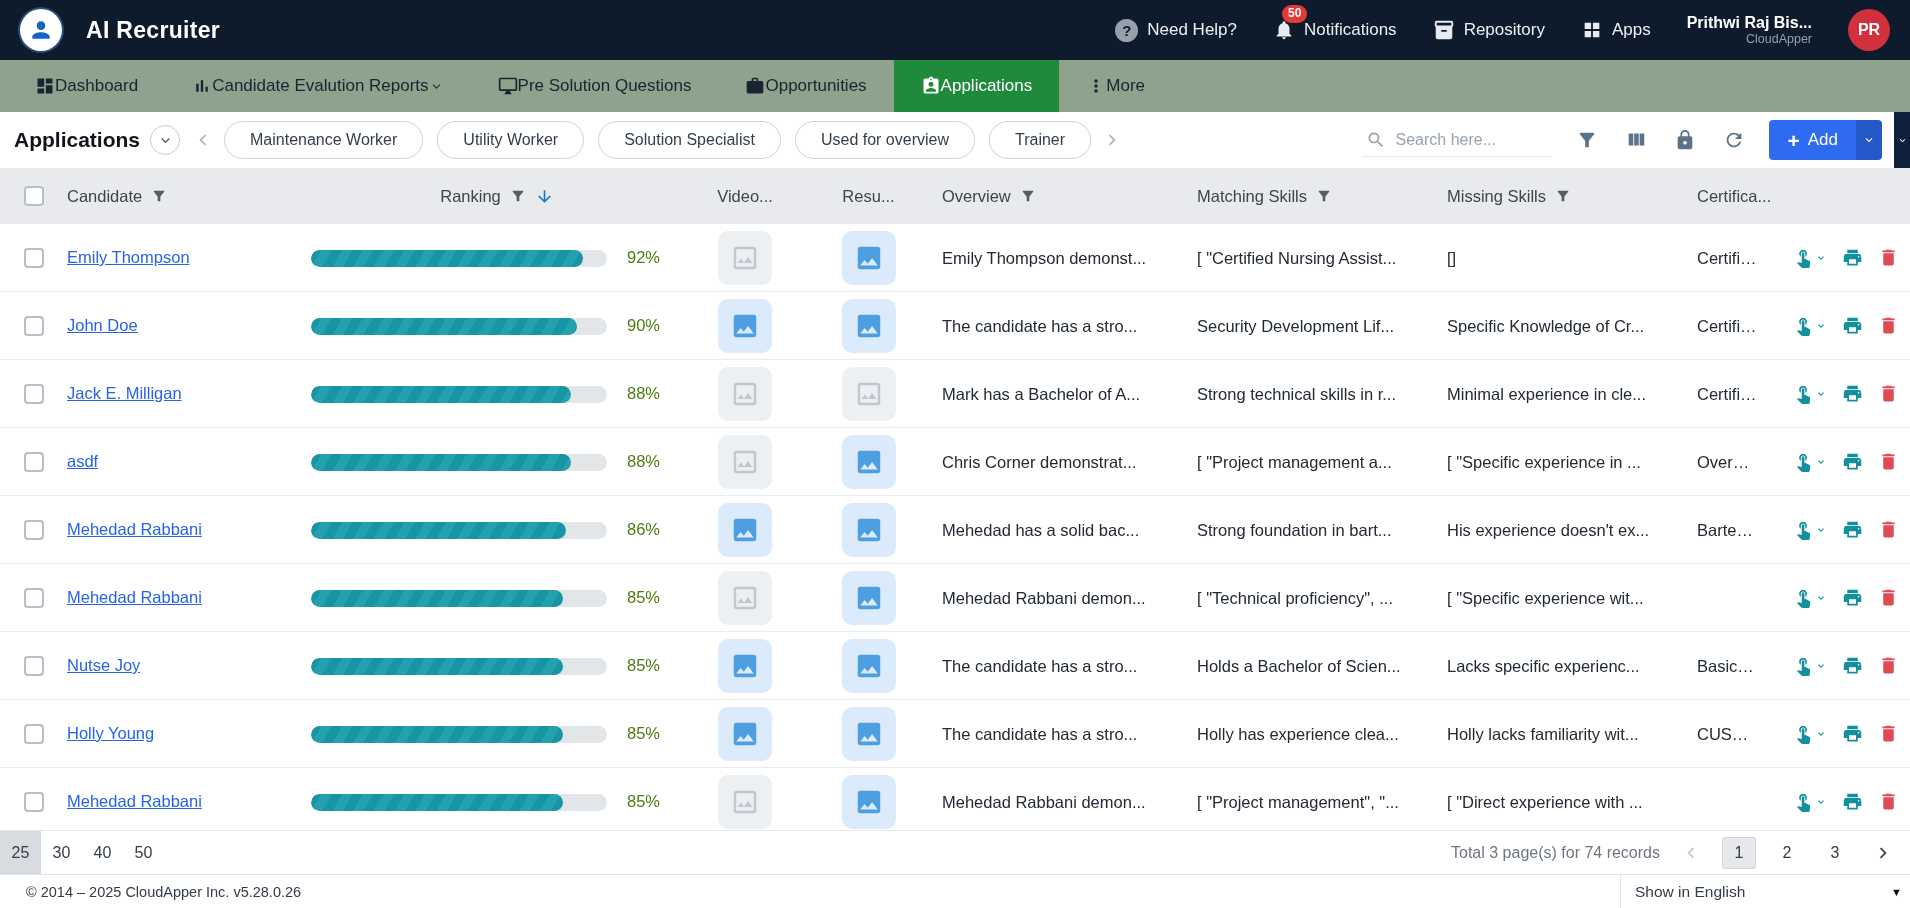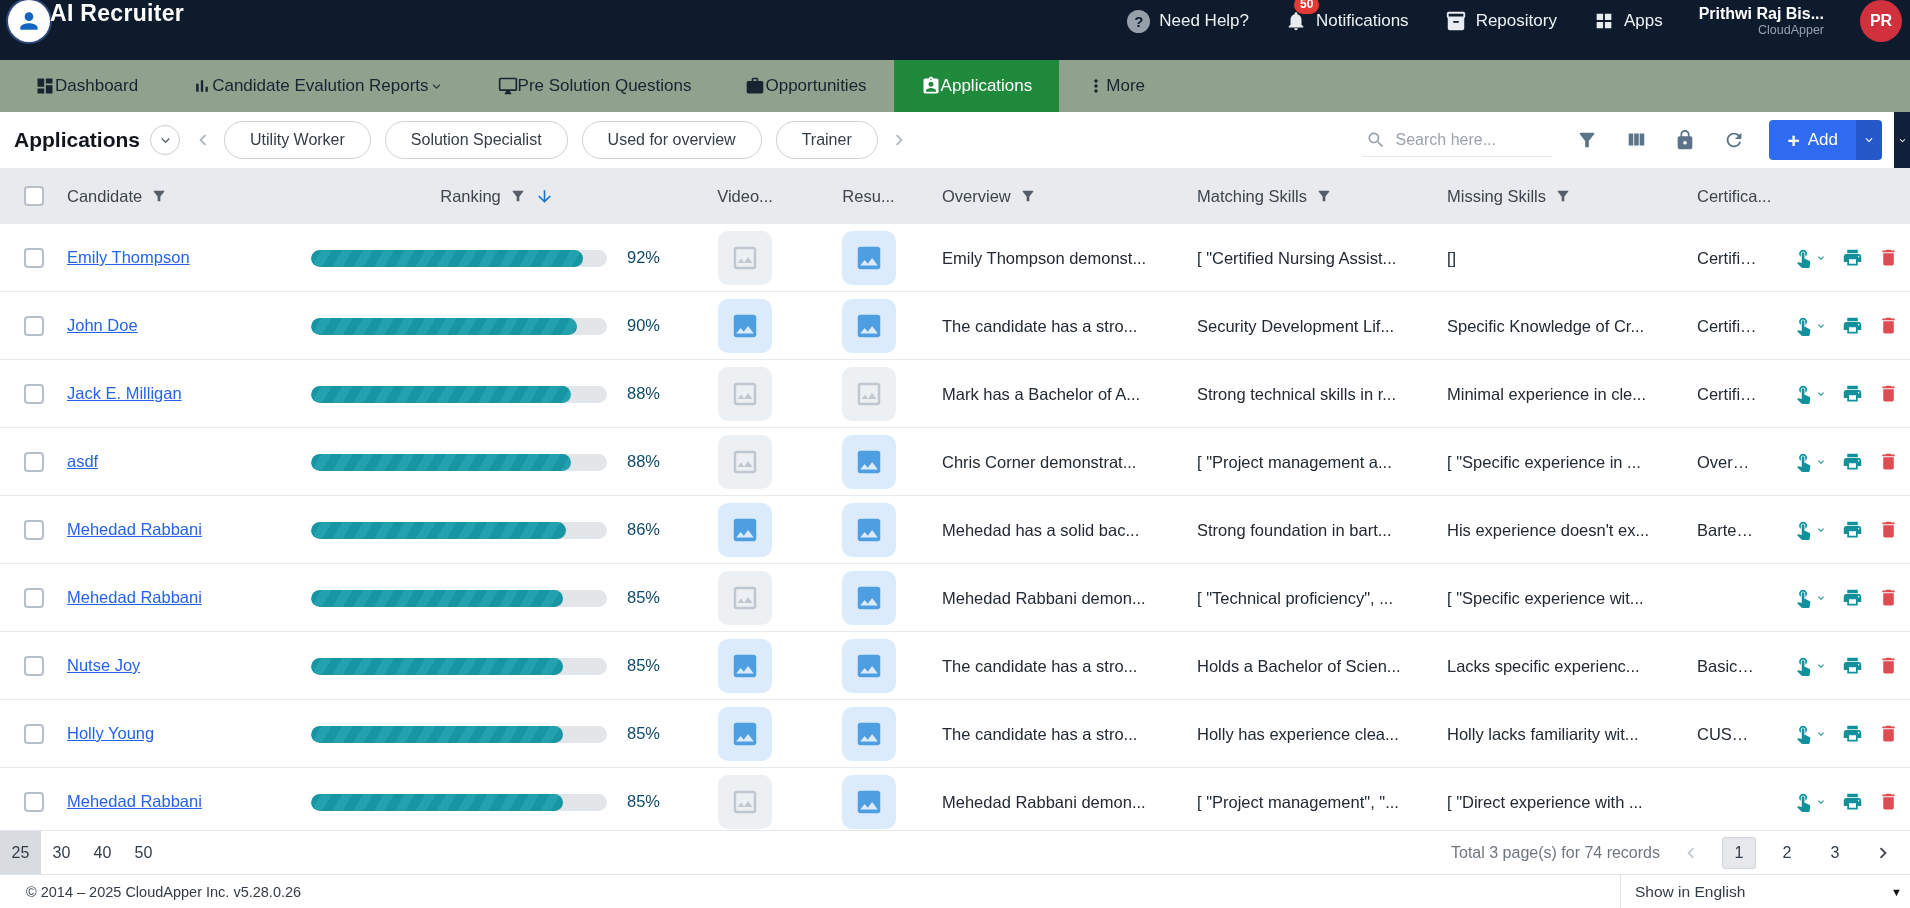--- a/index.html
+++ b/index.html
@@ -1,21 +1,21 @@
 <!DOCTYPE html>
 <html><head>
 <meta charset="utf-8">
 <style>
   *{box-sizing:border-box;margin:0;padding:0}
   html,body{width:1910px;height:908px;overflow:hidden}
   body{font-family:"Liberation Sans",sans-serif;background:#fff;color:#222a33}
   [data-icon] svg{width:100%;height:100%;display:block}
 
   
-  .header{height:60px;background:#0d1b2c;display:flex;align-items:flex-start;padding:0 8px;gap:0}
+  .header{height:60px;background:#0d1b2c;display:flex;align-items:center;padding:0 20px;gap:24px}
   .logo{width:42px;height:42px;border-radius:50%;background:#fff;display:flex;align-items:center;justify-content:center;box-shadow:0 0 0 2px #2c4a78;cursor:pointer}
   .logo-ic{width:26px;height:26px;color:#1565c0}
   .app-title{color:#fff;font-size:23px;font-weight:700;letter-spacing:.3px}
   .header-right{margin-left:auto;display:flex;align-items:center;gap:36px}
   .header-item{display:flex;align-items:center;gap:9px;color:#eef1f4;font-size:17px;cursor:pointer;white-space:nowrap}
   .help-badge{width:23px;height:23px;border-radius:50%;background:#96a0ab;color:#0d1b2c;font-size:15px;font-weight:700;display:flex;align-items:center;justify-content:center}
   .hicon{width:22px;height:22px;color:#e8ecf0}
   .bell-wrap{position:relative;display:inline-flex}
   .badge{position:absolute;top:-14px;left:9px;background:#e53935;color:#fff;font-size:12px;font-weight:700;border-radius:9px;padding:1px 6px;line-height:1.3}
   .user-block{text-align:right;line-height:1.2;cursor:pointer}
@@ -63,21 +63,21 @@
   .sorticon{width:19px;height:19px;color:#1673c7;cursor:pointer;flex:none}
   .cb{width:20px;height:20px;border:2px solid #b7bfc8;border-radius:4px;background:#fff;display:inline-block;cursor:pointer;flex:none}
   .tbody{height:606px;overflow:hidden}
   .row{height:68px;align-items:center;border-bottom:1px solid #e7eaee;font-size:16.5px}
   .cell{min-width:0;display:flex;align-items:flex-end}
   .cell.center{justify-content:center}
   .link{color:#2563eb;font-weight:500;text-decoration:underline;white-space:nowrap;overflow:hidden;text-overflow:ellipsis}
   .bar-cell{gap:20px}
   .track{width:296px;height:17px;border-radius:9px;background:#e3e6e9;overflow:hidden;flex:none}
   .fill{display:block;height:100%;border-radius:9px;background:repeating-linear-gradient(120deg,#1795a3 0 9px,#23a1ae 9px 18px)}
-  .pct{color:#0c4a6e}
+  .pct{color:#4d7c0f}
   .thumb{width:54px;height:54px;border-radius:10px;display:flex;align-items:center;justify-content:center;cursor:pointer}
   .thumb.muted{background:#edf0f3;color:#bfc8d0}
   .thumb.color{background:#dcebfb;color:#4e9ee2}
   .thumb-icon{width:30px;height:30px}
   .tcell{white-space:nowrap;overflow:hidden;text-overflow:ellipsis;padding:0 16px 0 12px;line-height:68px;color:#222a33}
   .actions{display:flex;align-items:center;gap:15px;padding-left:20px}
   .act{display:flex;align-items:center;cursor:pointer}
   .act-hand{color:#12919d;gap:1px}
   .act-print{color:#12919d}
   .act-trash{color:#e04a52}
@@ -227,20 +227,23 @@
         </span>
     </div>
     <span class="pill-chev">
       <span class="chev-ic" data-icon="chevron-left">
           <svg viewBox="0 0 24 24" fill="currentColor" aria-hidden="true">
             <path d="M15.41 7.41L14 6l-6 6 6 6 1.41-1.41L10.83 12z"></path>
           </svg>
         </span>
     </span>
     <div class="pill-row">
+        <div class="pill">
+    <span class="pill-label">Maintenance Worker</span>
+  </div>
         <div class="pill">
     <span class="pill-label">Utility Worker</span>
   </div>
         <div class="pill">
     <span class="pill-label">Solution Specialist</span>
   </div>
         <div class="pill">
     <span class="pill-label">Used for overview</span>
   </div>
         <div class="pill">

